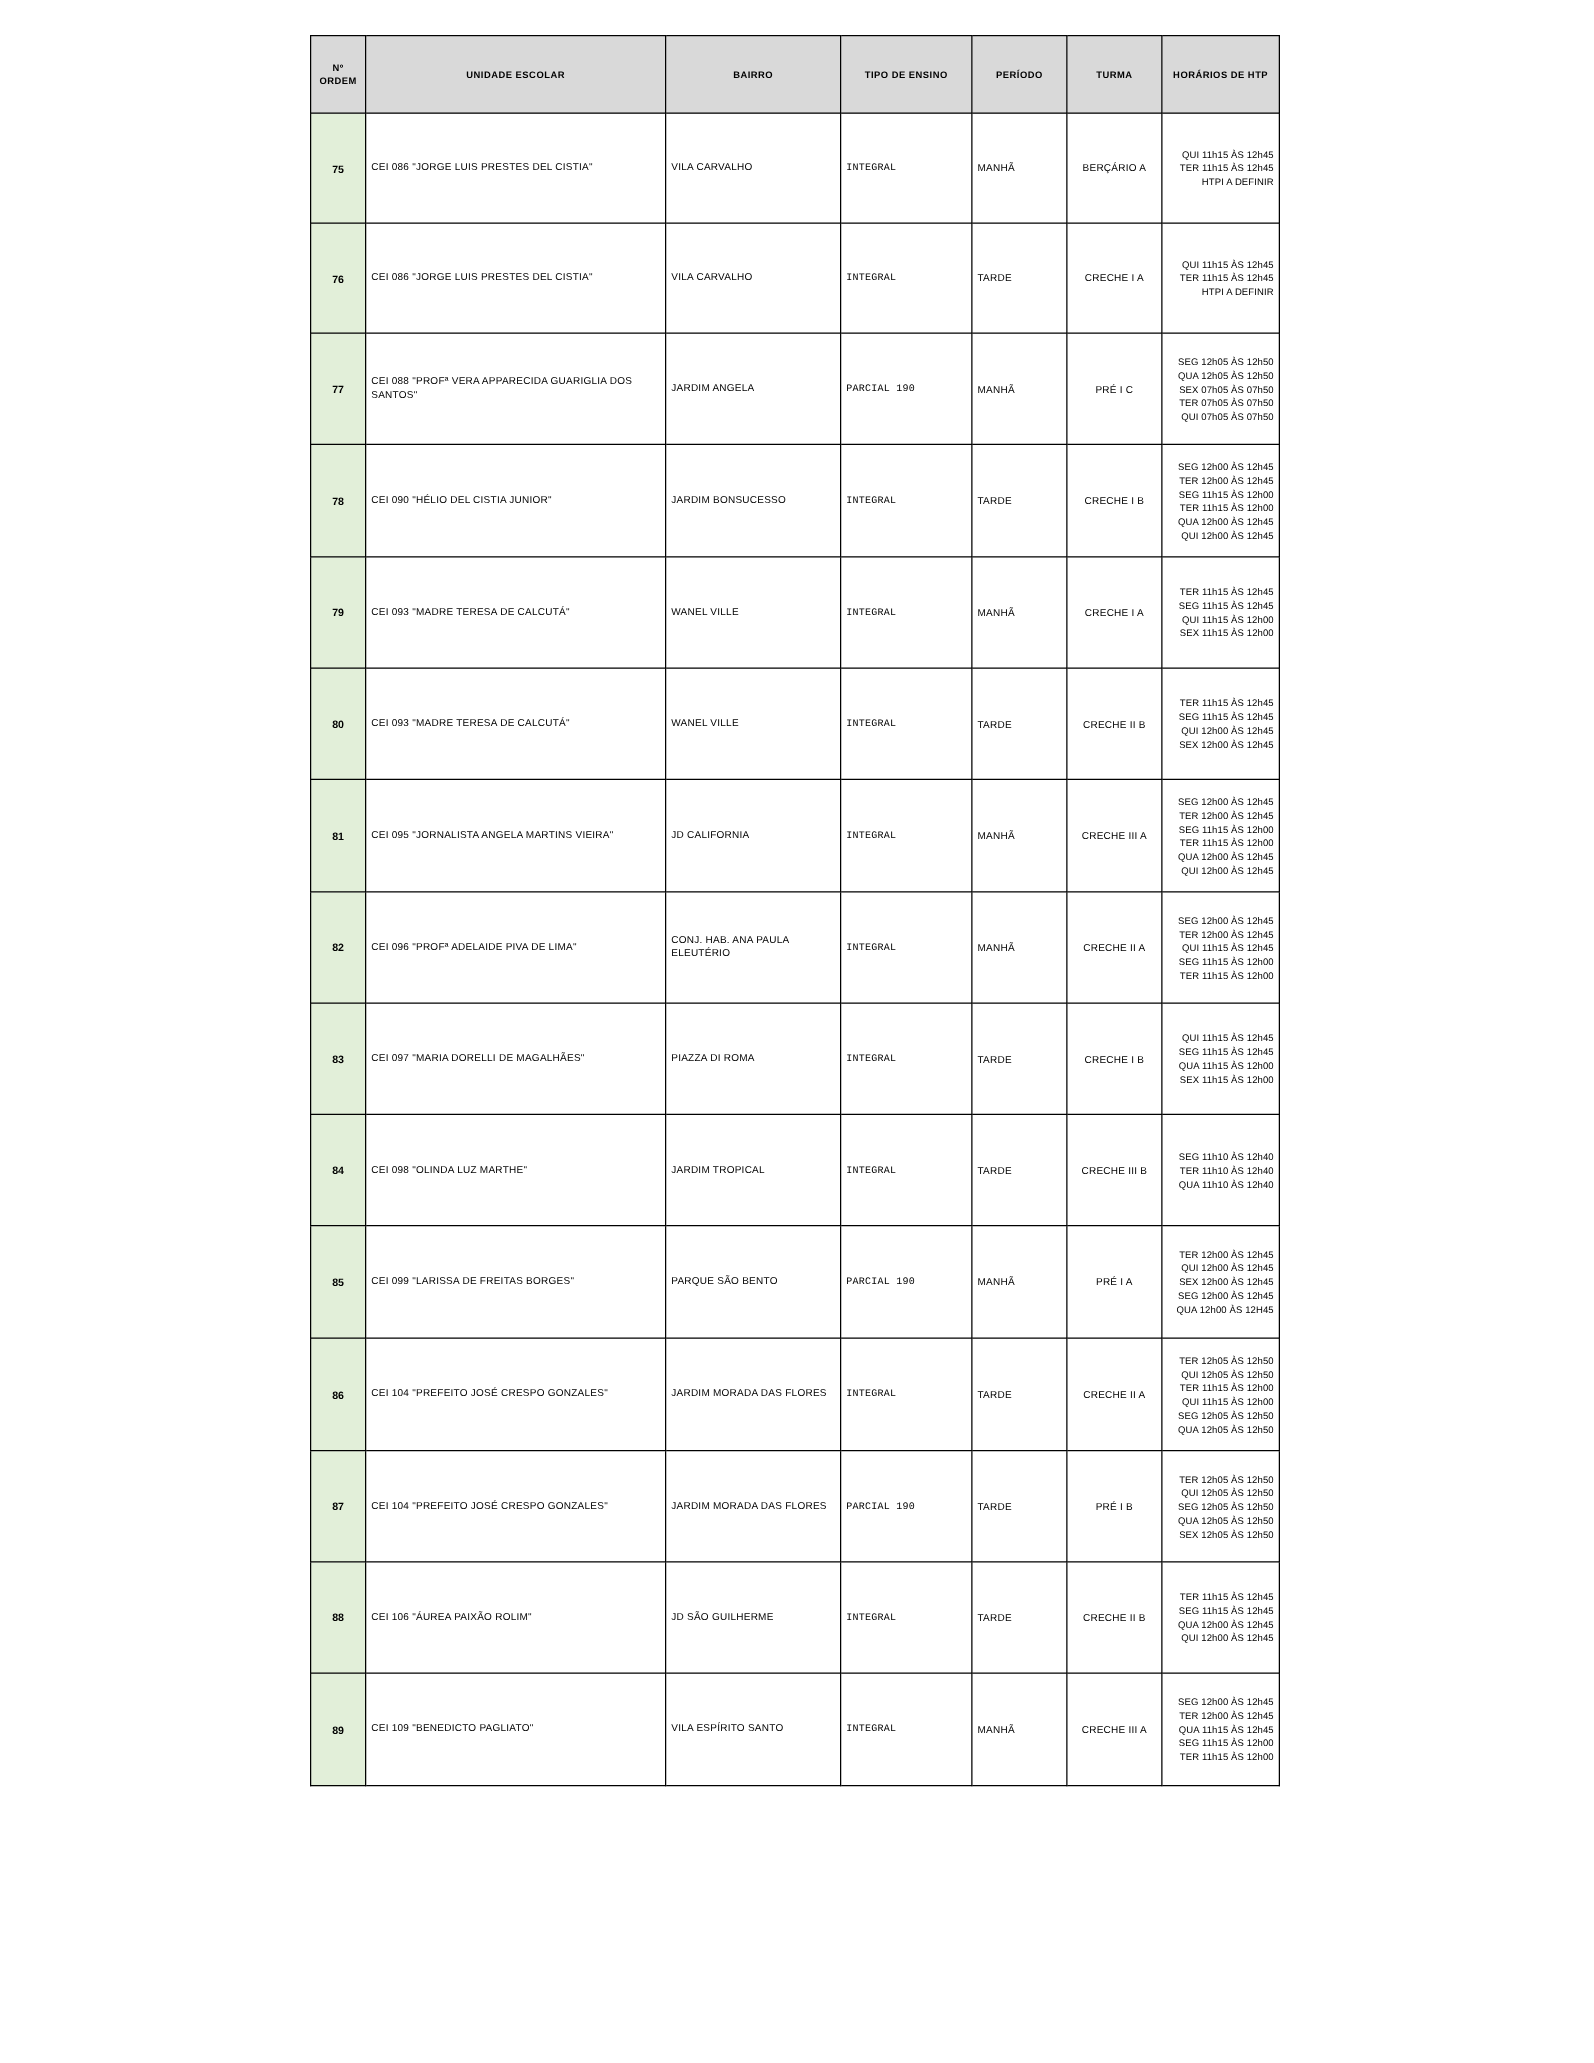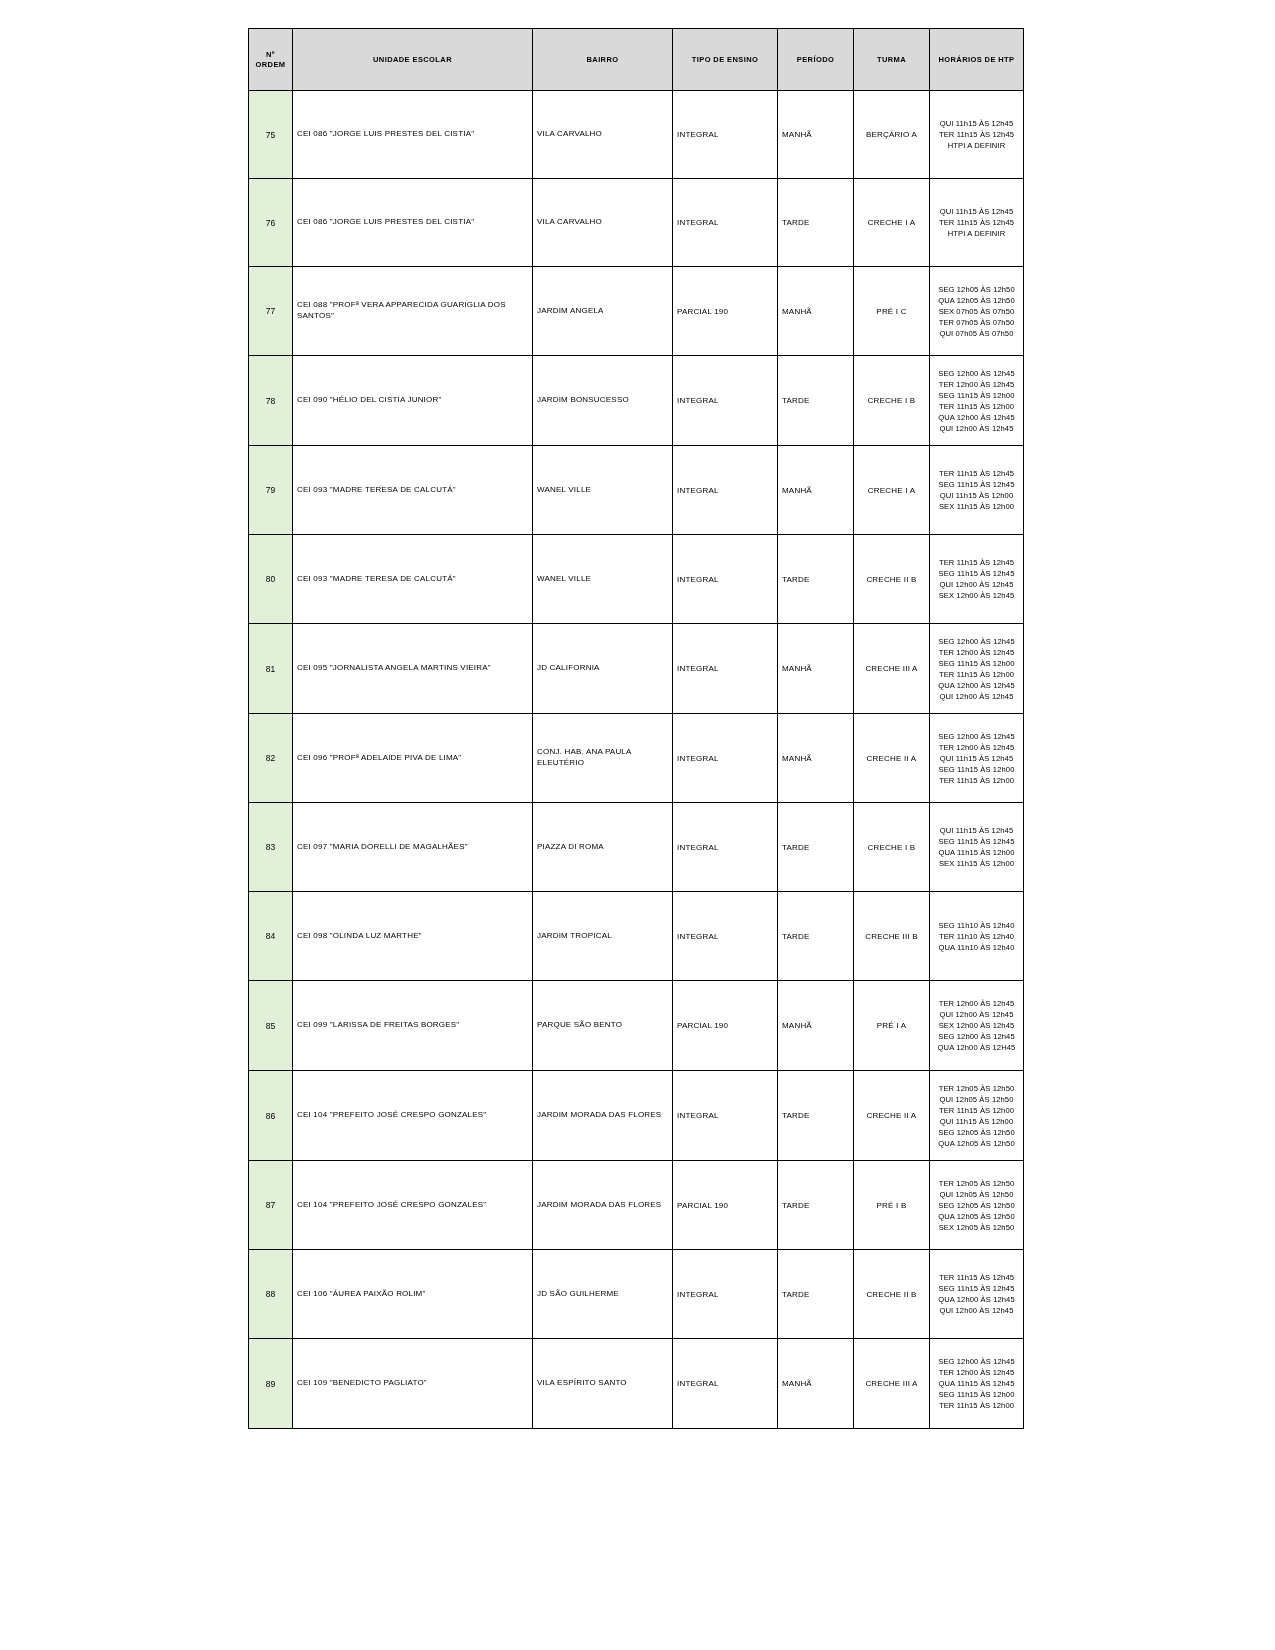--- a/index.html
+++ b/index.html
@@ -51,47 +51,49 @@
   col.c-bairro { width: 140px; }
   col.c-tipo { width: 105px; }
   col.c-periodo { width: 76px; }
   col.c-turma { width: 76px; }
   col.c-htp { width: 94px; }
 
   td.ordem {
     background: #e2efd9;
     text-align: center;
     font-size: 8.5px;
+    font-weight: bold;
   }
   td.unidade {
     font-size: 8px;
     letter-spacing: 0.2px;
     line-height: 1.35;
   }
   td.bairro {
     font-size: 8px;
     letter-spacing: 0.2px;
     line-height: 1.35;
   }
   td.tipo {
     font-size: 8px;
     letter-spacing: 0.2px;
+    font-family: Liberation Mono, monospace;
   }
   td.periodo {
     font-size: 8px;
     letter-spacing: 0.2px;
   }
   td.turma {
     font-size: 8px;
     text-align: center;
     letter-spacing: 0.2px;
   }
   td.htp {
     font-size: 7.6px;
-    text-align: center;
+    text-align: right;
     line-height: 1.45;
     letter-spacing: 0.1px;
     white-space: pre-line;
   }
   .footer {
     position: absolute;
     left: 0;
     top: 1520px;
     width: 1275px;
     text-align: center;

